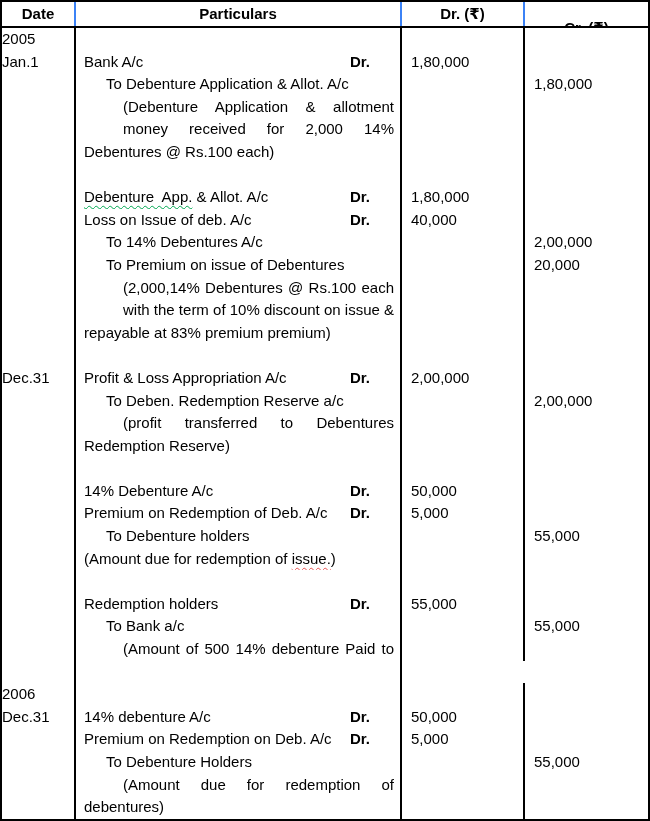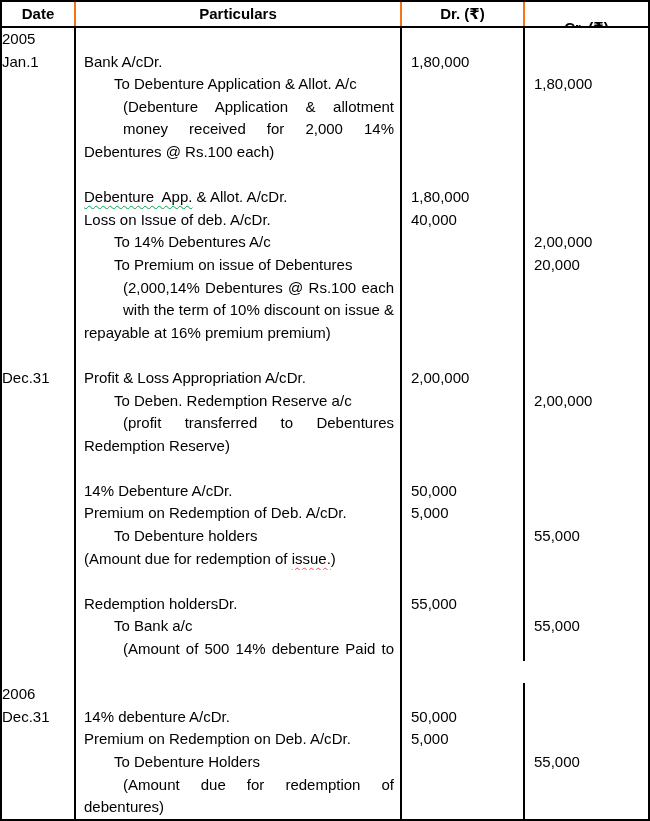--- a/index.html
+++ b/index.html
@@ -24,21 +24,21 @@
     display: grid;
     grid-template-columns: 74px 326px 123px 1fr;
     height: 26px;
     border-bottom: 2px solid #000000;
   }
   .hc {
     font-weight: bold;
     font-size: 15px;
     line-height: 24px;
     text-align: center;
-    border-right: 2px solid #f97316;
+    border-right: 2px solid #3b82f6;
     overflow: hidden;
     white-space: nowrap;
   }
   .hc:last-child { border-right: none; margin-top: 14px; }
   .tbody {
     height: 791px;
     overflow: hidden;
   }
   .trow {
     display: grid;
@@ -49,31 +49,32 @@
     font-size: 15px;
     line-height: 22.6px;
     border-right: 2px solid #000000;
     overflow: hidden;
     white-space: nowrap;
   }
   .cell:last-child { border-right: none; }
   .c-date { }
   .c-part { padding-left: 8px; padding-right: 6px; }
   .c-dr, .c-cr { padding-left: 9px; }
-  .c-part.indent { padding-left: 38px; }
+  .c-part.indent { padding-left: 30px; }
   .c-part.justify {
     text-align: justify;
     text-align-last: justify;
     white-space: normal;
     padding-left: 47px;
   }
   .c-part.with-dr {
     display: flex;
-  }
-  .with-dr .drlab { margin-right: 12px; }
+    justify-content: space-between;
+  }
+  .with-dr .drlab { margin-right: 24px; font-weight: bold; }
   .wavy-green {
     text-decoration: underline;
     text-decoration-style: wavy;
     text-decoration-color: #00a64f;
     text-decoration-thickness: 1px;
     text-underline-offset: 3px;
   }
   .wavy-red {
     text-decoration: underline;
     text-decoration-style: wavy;
@@ -176,21 +177,21 @@
           <div class="cell c-cr"></div>
         </div>
         <div class="trow">
           <div class="cell c-date"></div>
           <div class="cell c-part justify"><span><span>with the term of 10% discount on issue &amp;</span></span></div>
           <div class="cell c-dr"></div>
           <div class="cell c-cr"></div>
         </div>
         <div class="trow">
           <div class="cell c-date"></div>
-          <div class="cell c-part"><span><span>repayable at 16% premium premium)</span></span></div>
+          <div class="cell c-part"><span><span>repayable at 83% premium premium)</span></span></div>
           <div class="cell c-dr"></div>
           <div class="cell c-cr"></div>
         </div>
         <div class="trow">
           <div class="cell c-date"></div>
           <div class="cell c-part"><span></span></div>
           <div class="cell c-dr"></div>
           <div class="cell c-cr"></div>
         </div>
         <div class="trow">

